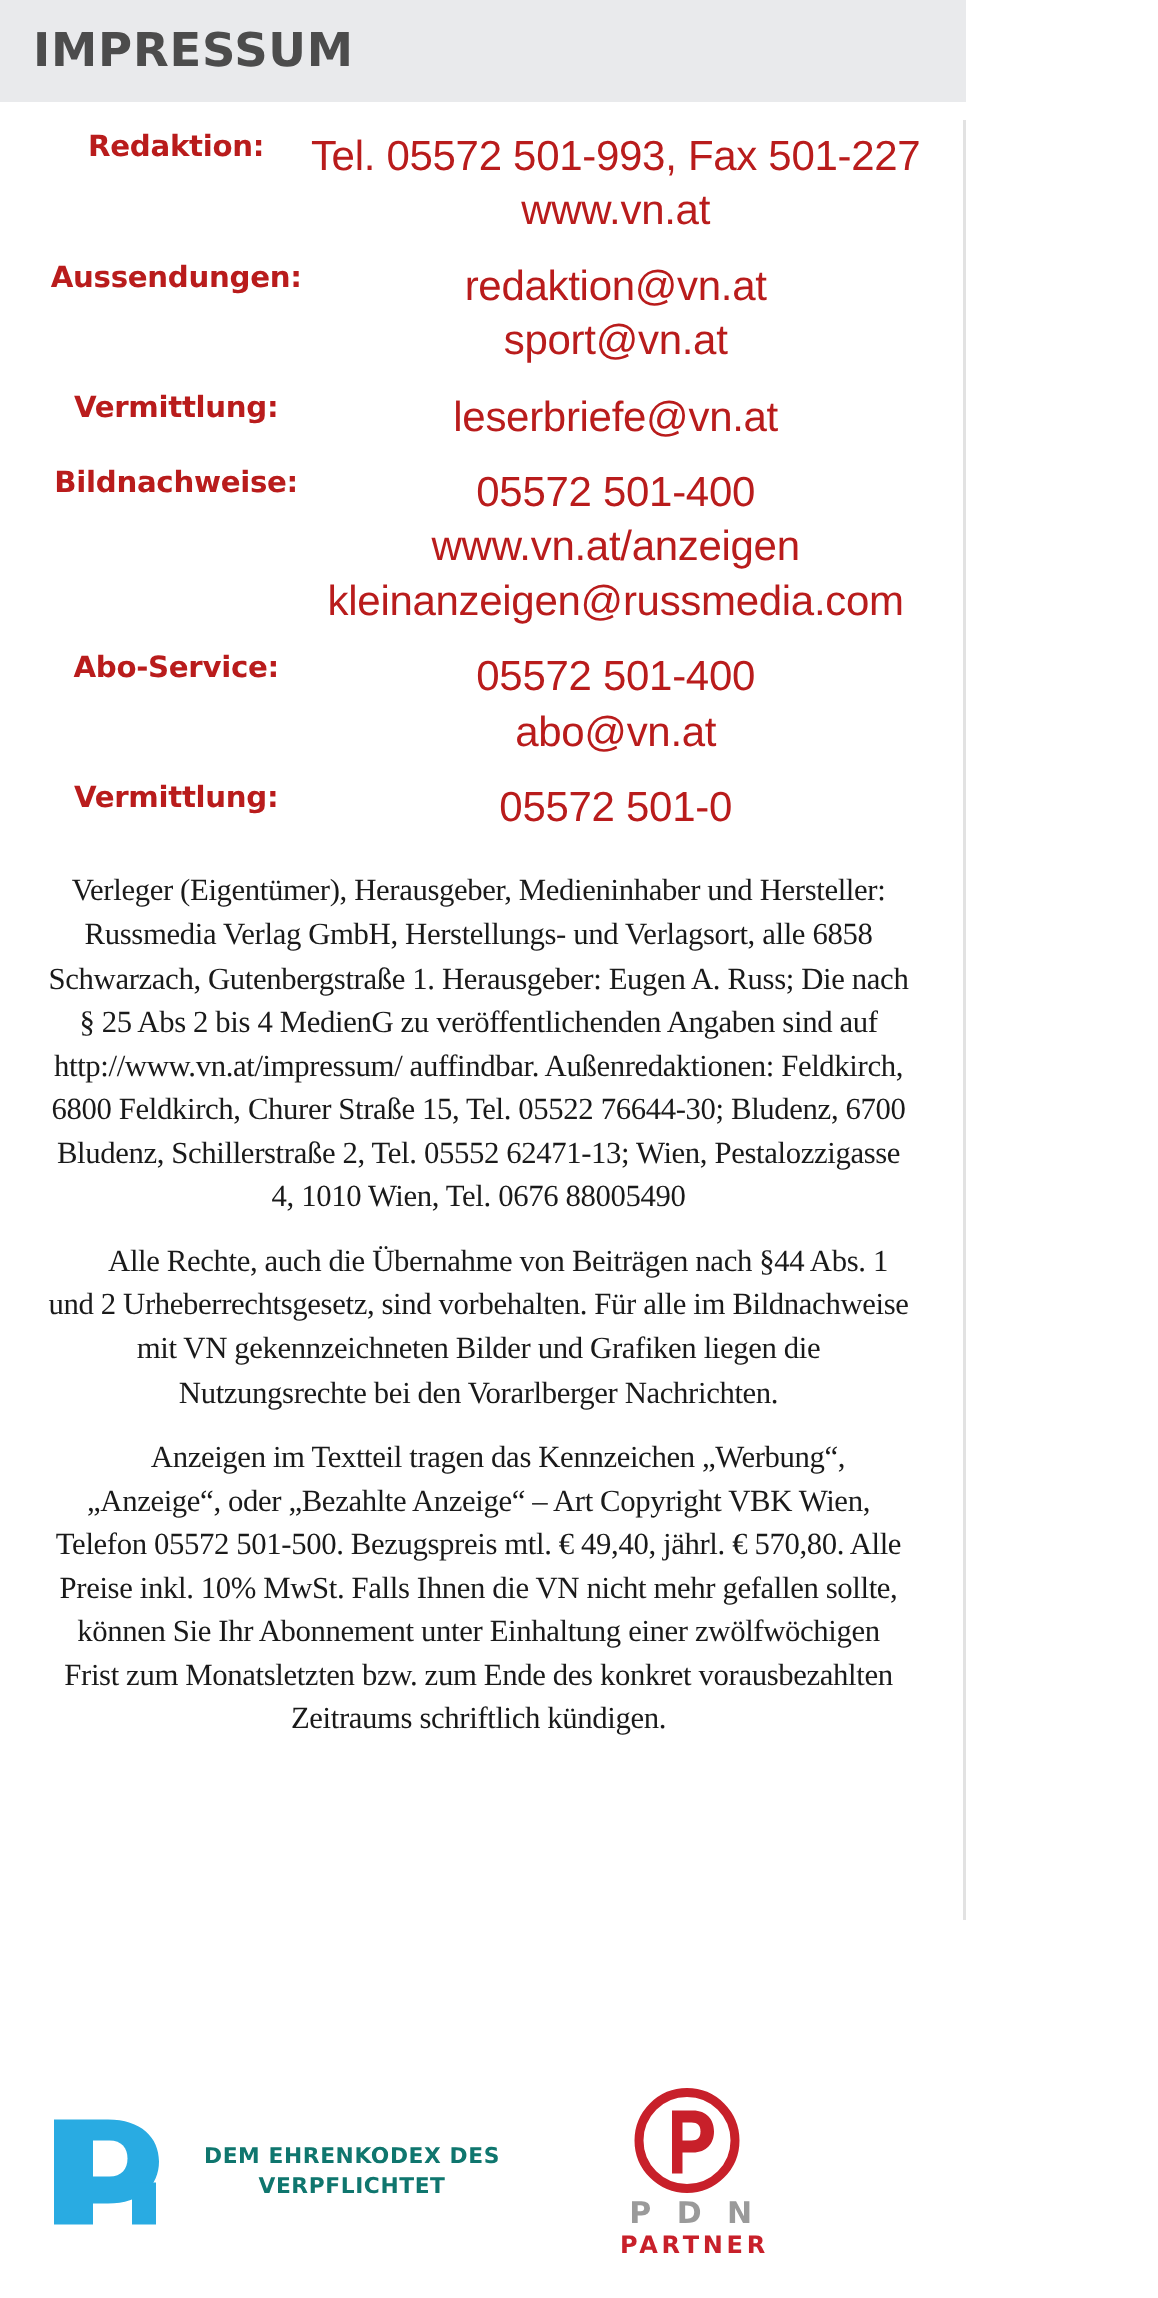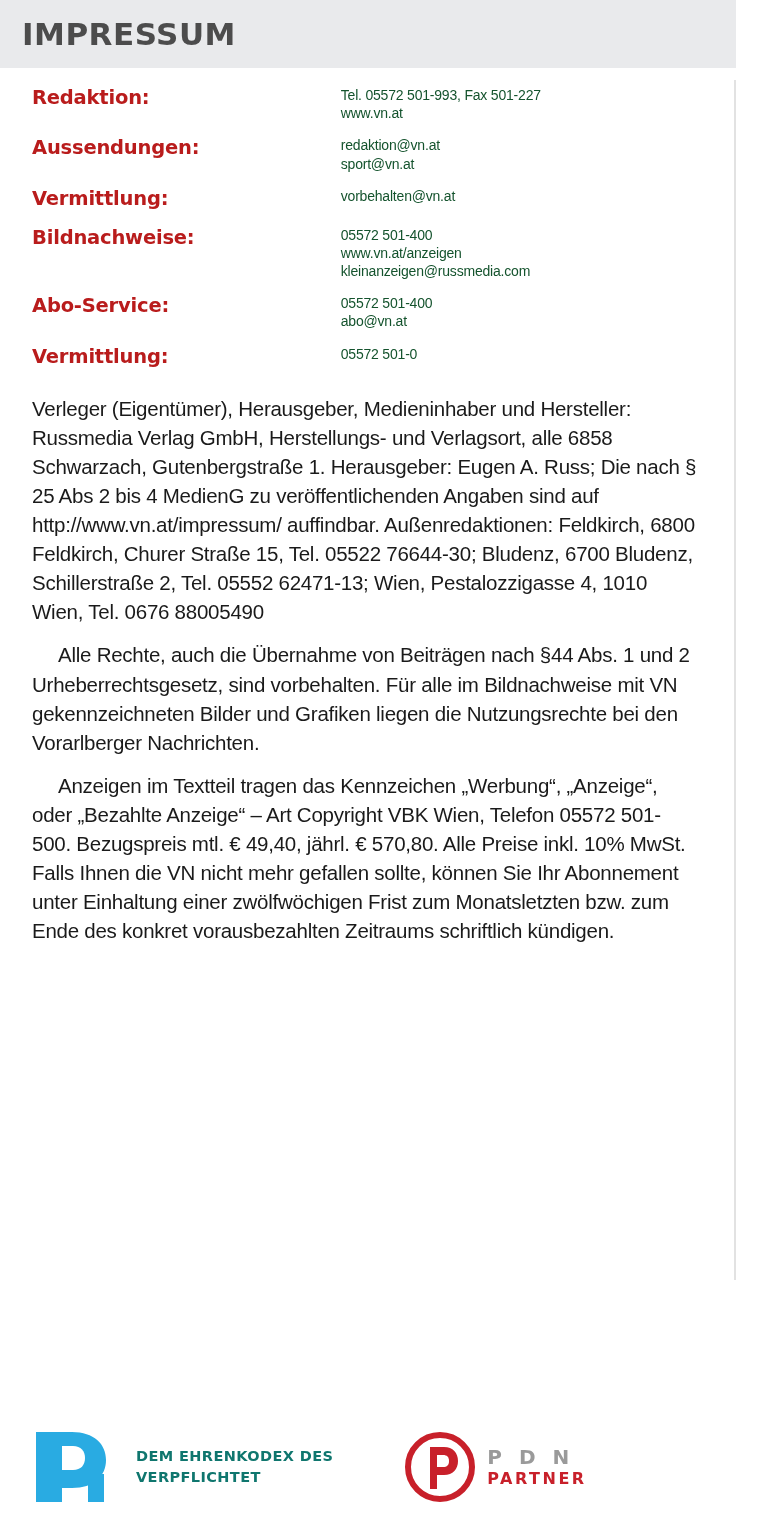--- a/index.html
+++ b/index.html
@@ -9,23 +9,24 @@
   body {
     width: 772px;
     height: 1532px;
     background: #ffffff;
     font-family: "Liberation Sans", sans-serif;
     color: #1a1a1a;
     overflow: hidden;
   }
   .page {
     position: relative;
-    width: 736px;
+    width: 644px;
     height: 1532px;
     box-sizing: border-box;
+    text-align: center;
   }
   
   .header {
     background: #e9eaec;
     height: 68px;
     display: flex;
     align-items: center;
     padding-left: 22px;
     box-sizing: border-box;
   }
@@ -55,38 +56,39 @@
     font-family: "DejaVu Sans", sans-serif;
     font-weight: bold;
     font-size: 19.5px;
     color: #b91c1c;
     white-space: nowrap;
     padding-right: 18px;
     line-height: 1.28;
     letter-spacing: -0.2px;
   }
   .contact-values {
-    font-size: 14px;
-    color: #14532d;
+    font-size: 28px;
+    color: #b91c1c;
     line-height: 1.3;
     letter-spacing: -0.2px;
   }
   .contact-values div {
     white-space: nowrap;
   }
   
   .imprint {
     margin-top: 10px;
     font-size: 20.5px;
     line-height: 1.42;
     color: #1a1a1a;
     letter-spacing: -0.25px;
   }
   .imprint p {
     margin: 0 12px 0 0;
+    font-family: Liberation Serif, serif;
   }
   .imprint p.indent {
     text-indent: 26px;
     margin-top: 14px;
   }
   
   .footer {
     position: absolute;
     left: 32px;
     right: 26px;
@@ -111,20 +113,21 @@
     font-size: 14.5px;
     line-height: 1.42;
     color: #0f766e;
     letter-spacing: 0.4px;
     text-transform: uppercase;
   }
   .pdn {
     display: flex;
     align-items: center;
     margin-left: 70px;
+    flex-direction: column;
   }
   .pdn-mark {
     width: 74px;
     height: 74px;
     flex: 0 0 auto;
   }
   .pdn-text {
     margin-left: 10px;
     line-height: 1.1;
   }
@@ -178,21 +181,21 @@
         <tr>
           <td class="contact-label">Aussendungen:</td>
           <td class="contact-values">
             <div>redaktion@vn.at</div>
             <div>sport@vn.at</div>
           </td>
         </tr>
         <tr>
           <td class="contact-label">Vermittlung:</td>
           <td class="contact-values">
-            <div>vorbehalten@vn.at</div>
+            <div>leserbriefe@vn.at</div>
           </td>
         </tr>
         <tr>
           <td class="contact-label">Bildnachweise:</td>
           <td class="contact-values">
             <div>05572 501-400</div>
             <div>www.vn.at/anzeigen</div>
             <div>kleinanzeigen@russmedia.com</div>
           </td>
         </tr>

